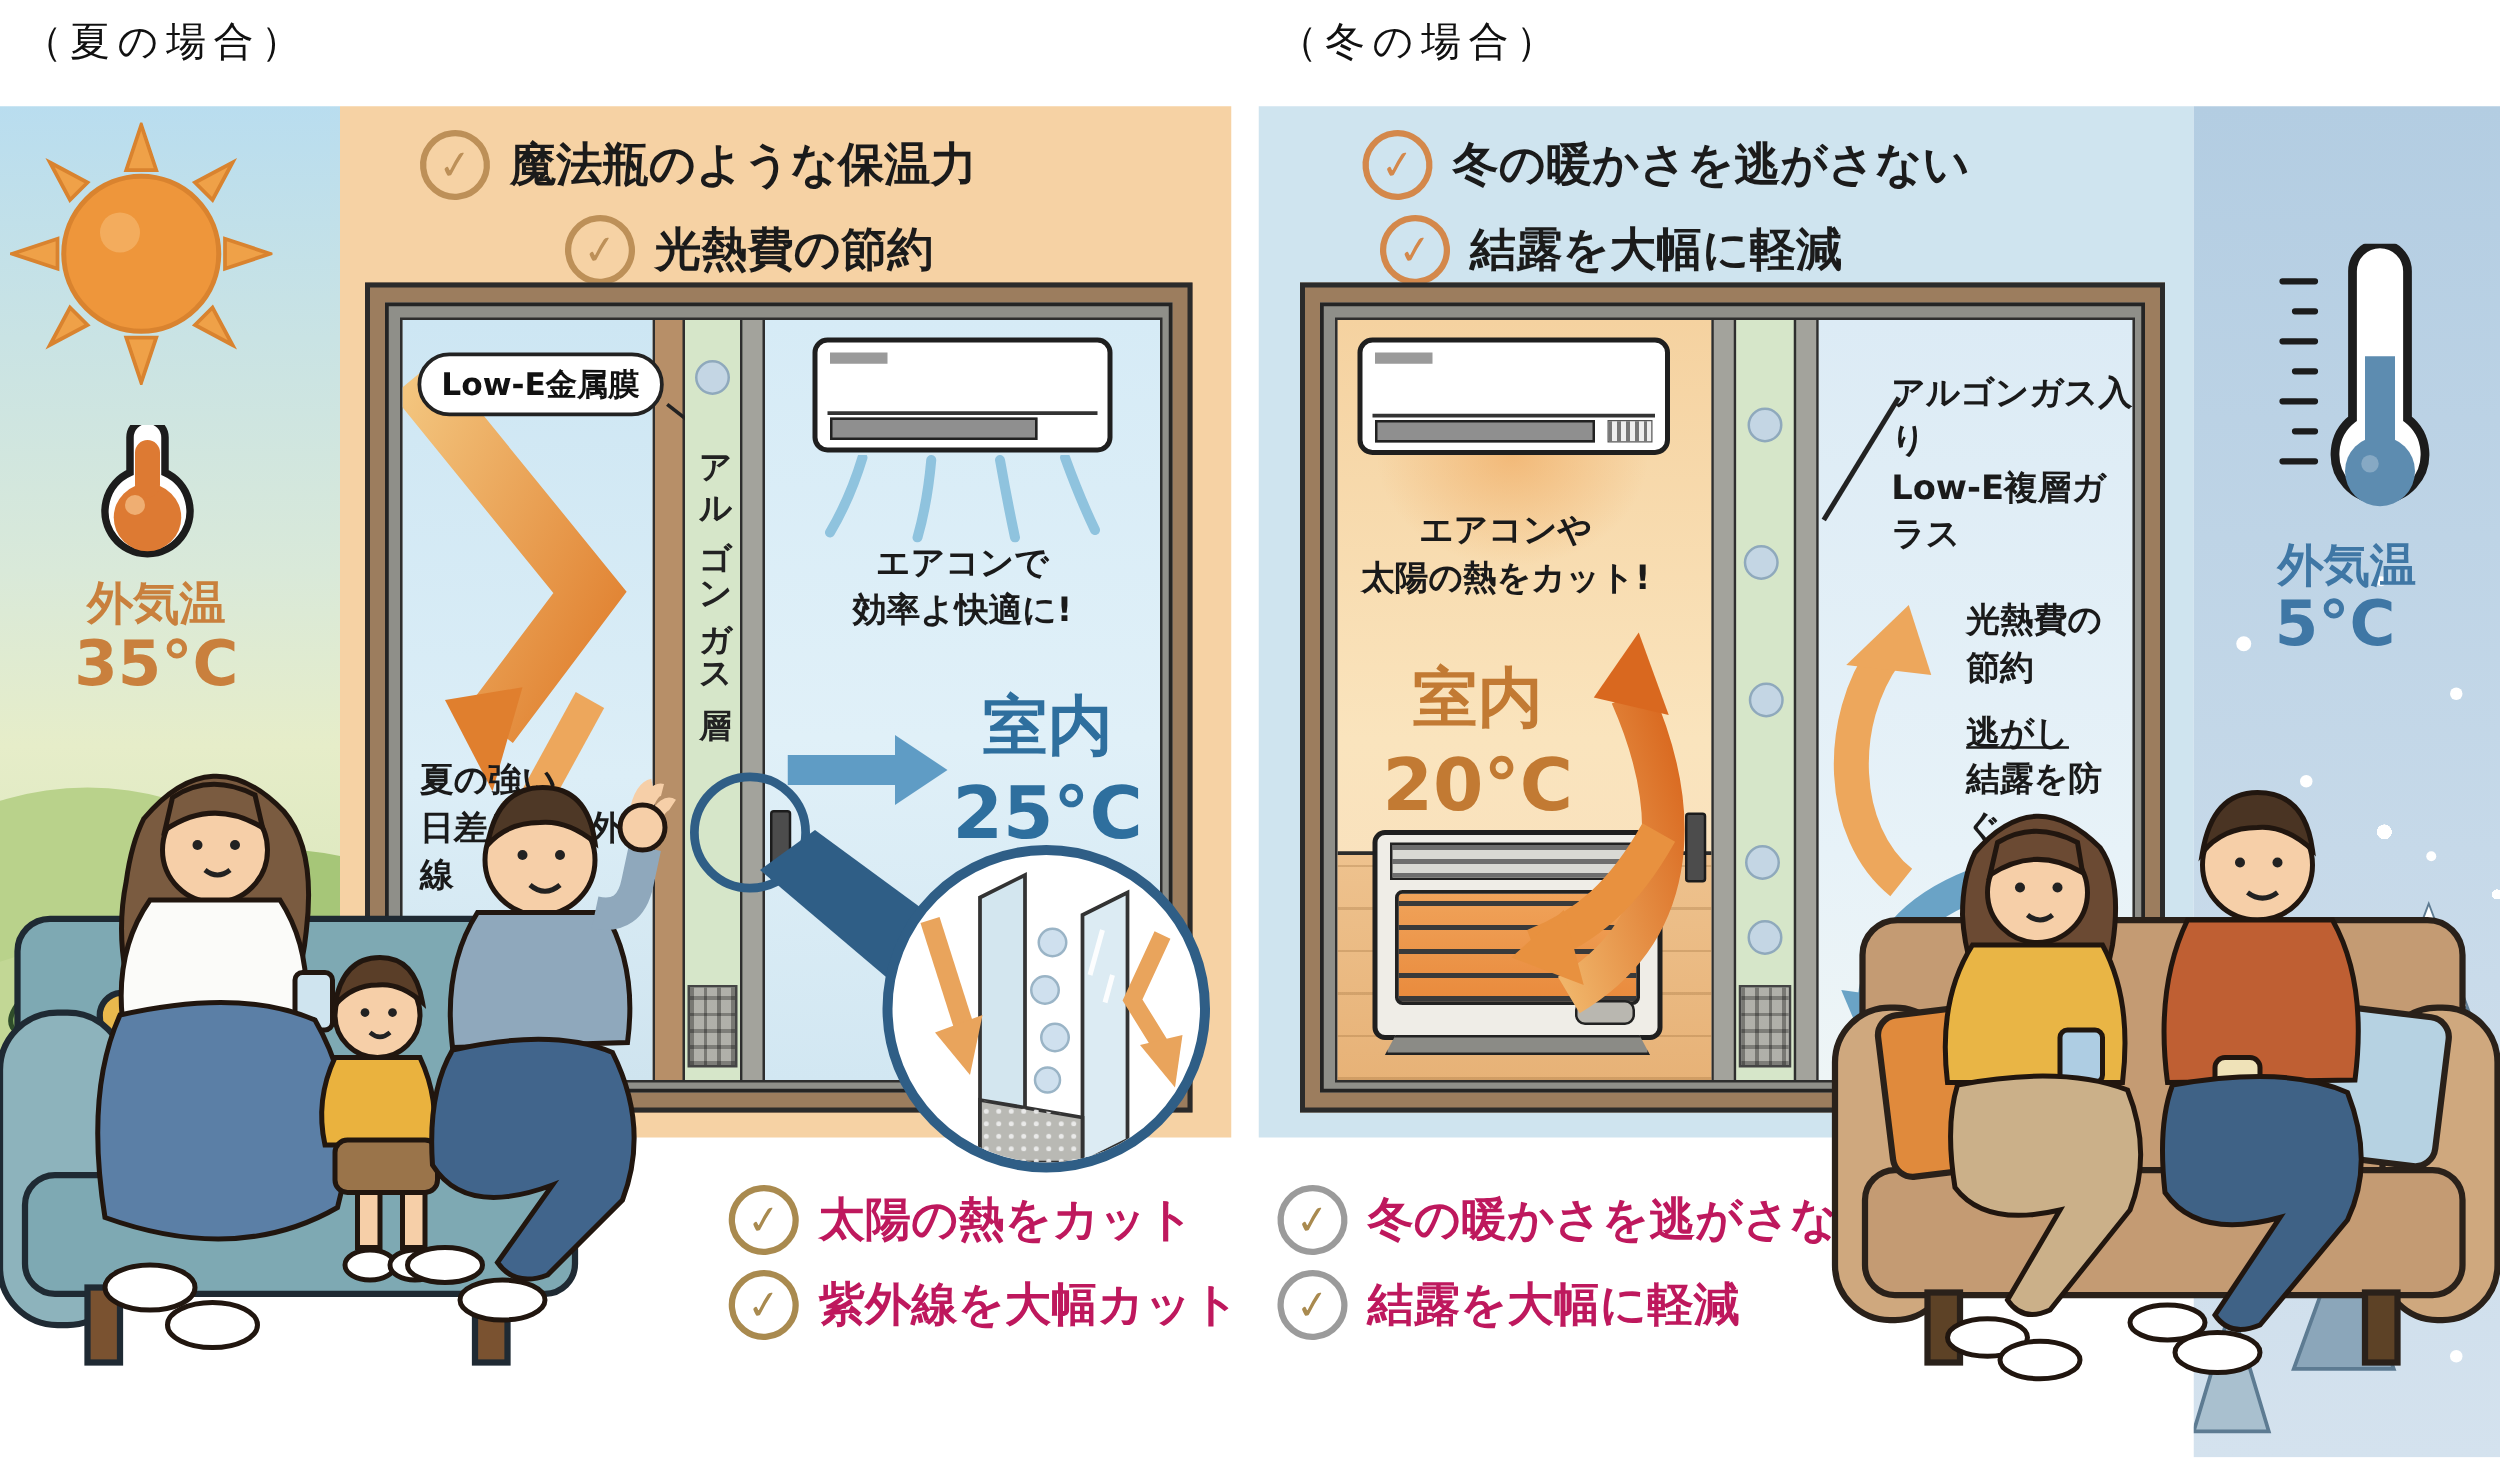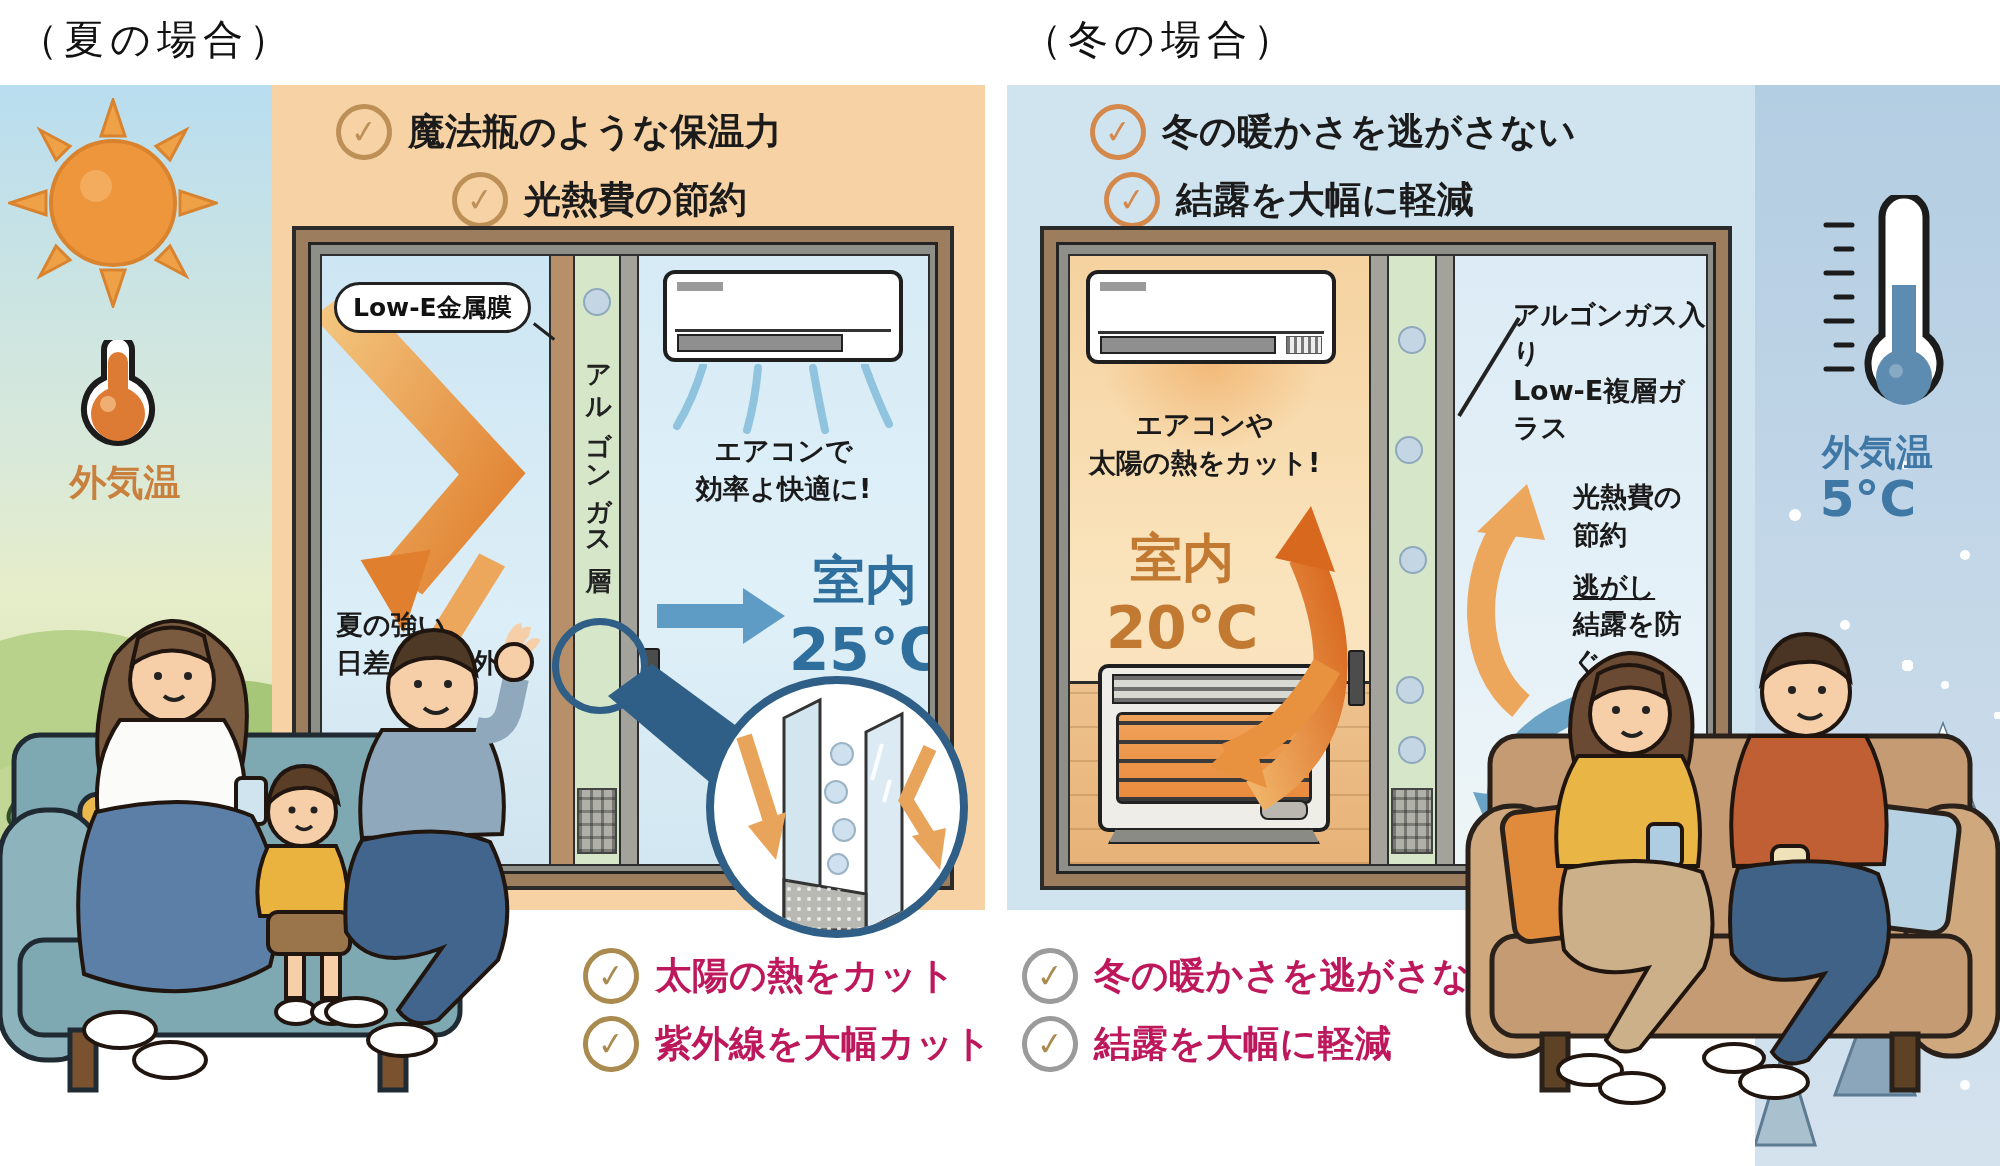--- a/index.html
+++ b/index.html
@@ -1,19 +1,19 @@
 <!DOCTYPE html>
 <html><head>
 <meta charset="utf-8">
 <style>
   html,body{margin:0;padding:0;background:#fff;}
   #stage{position:relative;width:2000px;height:1166px;background:#ffffff;overflow:hidden;
          font-family:"DejaVu Sans","Liberation Sans",sans-serif;color:#1e1e1e;}
   .abs{position:absolute;}
-  .panel-title{font-size:40px;letter-spacing:6px;color:#111;}
+  .panel-title{font-size:32px;letter-spacing:6px;color:#111;}
   
   .summer-outdoor{left:0;top:85px;width:272px;height:825px;
     background:linear-gradient(180deg,#b9ddef 0%,#d9e9d9 45%,#e6edc9 62%,#cfe0ae 100%);}
   .summer-wall{left:272px;top:85px;width:713px;height:825px;background:#f6d2a4;}
   .winter-wall{left:1007px;top:85px;width:748px;height:825px;background:#cfe4ef;}
   .winter-outdoor{left:1755px;top:85px;width:245px;height:1081px;
     background:linear-gradient(180deg,#b3cde2 0%,#c6d9e9 55%,#d4e2ee 100%);}
   .hdr-row{display:flex;align-items:center;gap:16px;}
   .hdr-text{font-size:37px;font-weight:800;color:#1b1b1b;}
   .chk{display:inline-flex;align-items:center;justify-content:center;flex:0 0 auto;
@@ -105,20 +105,21 @@
   </svg>
 
   <svg class="abs" style="left:60px;top:340px;" width="110" height="120" viewBox="0 0 110 120">
     <path d="M44 10 a14 14 0 0 1 28 0 v28 a34 34 0 1 1 -28 0 z" fill="#fff" stroke="#1c1c1c" stroke-width="6"></path>
     <circle cx="58" cy="74" r="27" fill="#dd7a33"></circle>
     <rect x="48" y="12" width="20" height="46" rx="10" fill="#dd7a33"></rect>
     <circle cx="48" cy="64" r="8" fill="#efae72"></circle>
   </svg>
 
   <div class="abs temp-label hot-ink" style="left:0;top:458px;width:250px;text-align:center;">外気温</div>
+  <div class="abs temp-value hot-ink" style="left:0;top:502px;width:250px;text-align:center;">35°C</div>
 
   <svg class="abs" style="left:0;top:570px;" width="272px" height="340" viewBox="0 0 272 340">
     <ellipse cx="70" cy="180" rx="170" ry="120" fill="#b9d28b"></ellipse>
     <ellipse cx="230" cy="230" rx="150" ry="120" fill="#a6c678"></ellipse>
     <ellipse cx="120" cy="300" rx="220" ry="120" fill="#c2d795"></ellipse>
     <g stroke="#2f4d2a" stroke-width="4" fill="#8fba6a">
       <path d="M60 330 C55 260 60 240 80 210"></path>
       <ellipse cx="48" cy="230" rx="44" ry="20" transform="rotate(-30 48 230)"></ellipse>
       <ellipse cx="104" cy="198" rx="40" ry="18" transform="rotate(24 104 198)"></ellipse>
       <ellipse cx="36" cy="286" rx="40" ry="17" transform="rotate(-18 36 286)"></ellipse>
@@ -131,21 +132,21 @@
   </div>
   <div class="abs hdr-row" style="left:452px;top:172px;">
     <span class="chk tan">✓</span>
     <span class="hdr-text">光熱費の節約</span>
   </div>
 
   <div class="abs window" style="left:292px;top:226px;width:662px;height:664px;">
     <div class="window-inner">
         <div class="panes">
 
-      <div class="pane cool" style="flex:0 0 33%;padding-left:27px;">
+      <div class="pane cool" style="flex:0 0 33%;">
         <svg class="abs" style="left:0;top:0;" width="100%" height="100%" viewBox="0 0 200 600" preserveAspectRatio="none">
           <defs>
                 <linearGradient id="og1" x1="0" y1="0" x2="1" y2="1">
             <stop offset="0" stop-color="#f3c57e"></stop>
                   <stop offset="1" stop-color="#e07f2e"></stop>
                 </linearGradient>
               </defs>
           <path d="M10 45 L150 215 L70 320" stroke="url(#og1)" stroke-width="46" fill="none"></path>
           <polygon points="96,290 34,300 72,372" fill="#e07f2e"></polygon>
           <path d="M150 300 L100 390" stroke="#eda75c" stroke-width="26" fill="none"></path>

